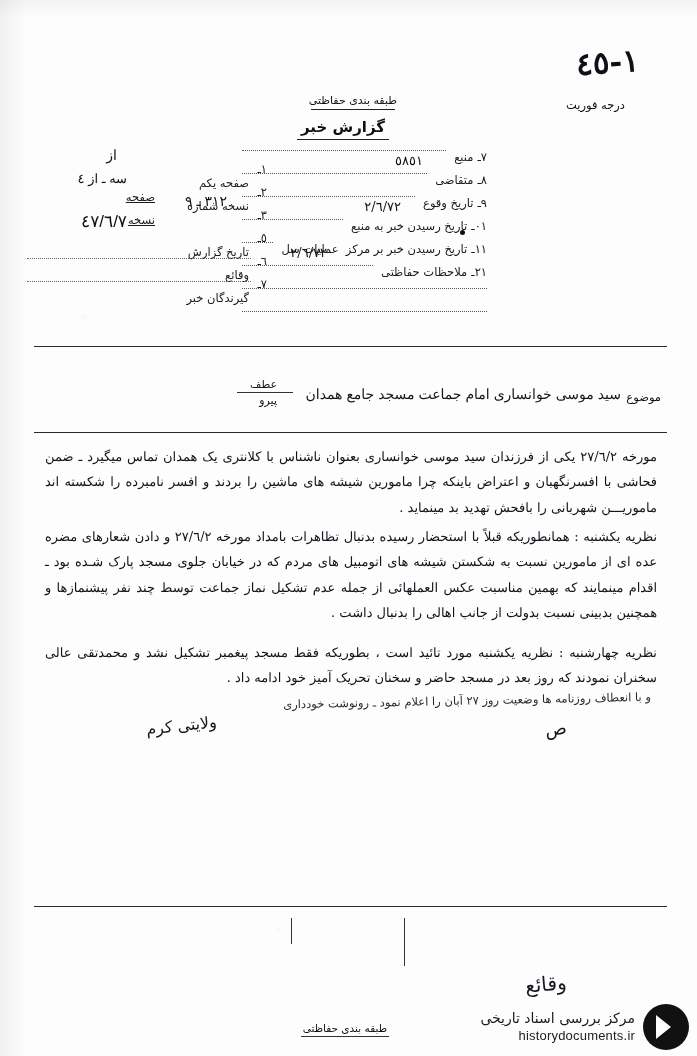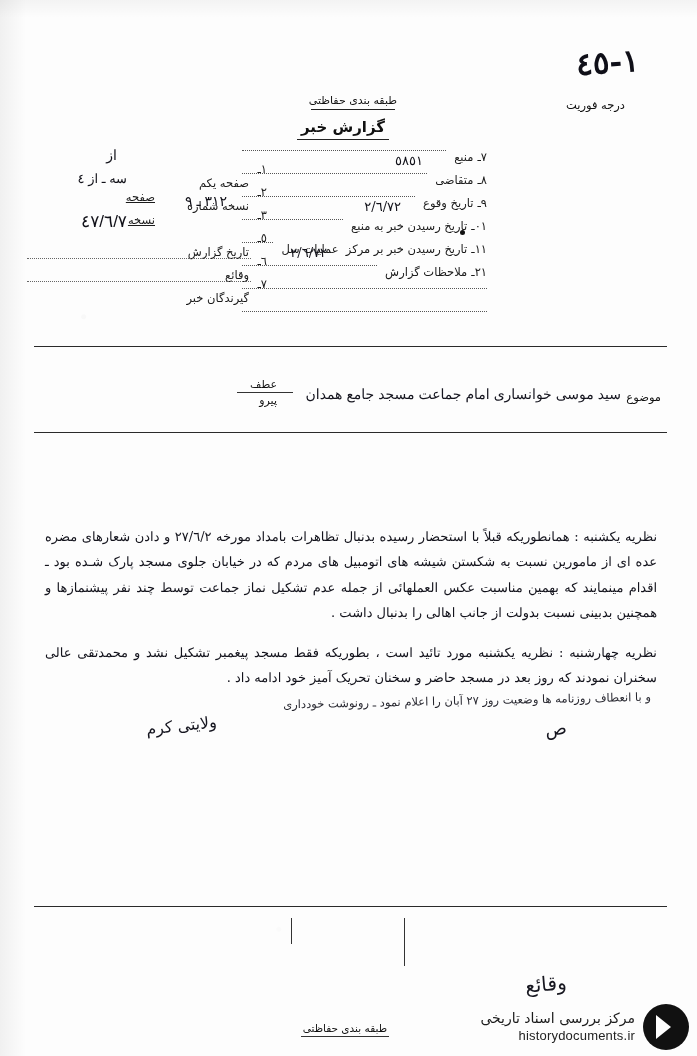--- a/index.html
+++ b/index.html
@@ -394,41 +394,42 @@
       <span class="dot-mark" style="right:22px; bottom:7px;"></span>
     </div>
     <div class="lf-row">
       <span class="lbl">١١ـ</span>
       <span class="lbl">تاریخ رسیدن خبر بر مرکز  عملیات سل</span>
       <span class="dots"></span>
       <span class="val hand" id="val-date-ops">٢٧/٦/٢</span>
     </div>
     <div class="lf-row">
       <span class="lbl">١٢ـ</span>
-      <span class="lbl">ملاحظات گزارش</span>
+      <span class="lbl">ملاحظات حفاظتی</span>
       <span class="dots"></span>
     </div>
     <div class="lf-row">
       <span class="dots" style="margin-right:0;"></span>
     </div>
     <div class="lf-row">
       <span class="dots" style="margin-right:0;"></span>
     </div>
   </div>
 
   <div class="rule" id="rule-top"></div>
 
   <div class="t" id="subject-label">موضوع</div>
   <div class="t hand" id="subject-text">سید موسی خوانساری امام جماعت مسجد جامع همدان</div>
   <div class="t" id="attach-label1">عطف</div>
   <div class="attach-rule"></div>
   <div class="t" id="attach-label2">پیرو</div>
 
   <div class="rule" id="rule-body"></div>
 
+  <div class="para" id="para-1">مورخه ٢٧/٦/٢ یکی از فرزندان سید موسی خوانساری بعنوان ناشناس با کلانتری یک همدان تماس میگیرد ـ ضمن فحاشی با افسرنگهبان و اعتراض باینکه چرا مامورین شیشه های ماشین را بردند و افسر نامبرده را شکسته اند ماموریـــن شهربانی را بافحش تهدید بد مینماید .</div>
   <div class="para" id="para-2">نظریه یکشنبه : همانطوریکه قبلاً با استحضار رسیده بدنبال تظاهرات بامداد مورخه ٢٧/٦/٢ و دادن شعارهای مضره عده ای از مامورین نسبت به شکستن شیشه های اتومبیل های مردم که در خیابان جلوی مسجد پارک شـده بود ـ اقدام مینمایند که بهمین مناسبت عکس العملهائی از جمله عدم تشکیل نماز جماعت توسط چند نفر پیشنمازها و همچنین بدبینی نسبت بدولت از جانب اهالی را بدنبال داشت .</div>
   <div class="para" id="para-3">نظریه چهارشنبه : نظریه یکشنبه مورد تائید است ، بطوریکه فقط مسجد پیغمبر تشکیل نشد و محمدتقی عالی  سخنران نمودند که روز بعد در مسجد حاضر و سخنان تحریک آمیز خود ادامه داد .</div>
   <div class="para hand" id="para-4">و با انعطاف روزنامه ها وضعیت روز ٢٧ آبان را اعلام نمود ـ رونوشت خودداری</div>
 
   <div class="hand" id="signature-1">ولایتی کرم</div>
   <div class="hand" id="signature-2">ص</div>
 
   <div class="rule" id="rule-bottom"></div>
 
   <div id="lower-box"></div>

